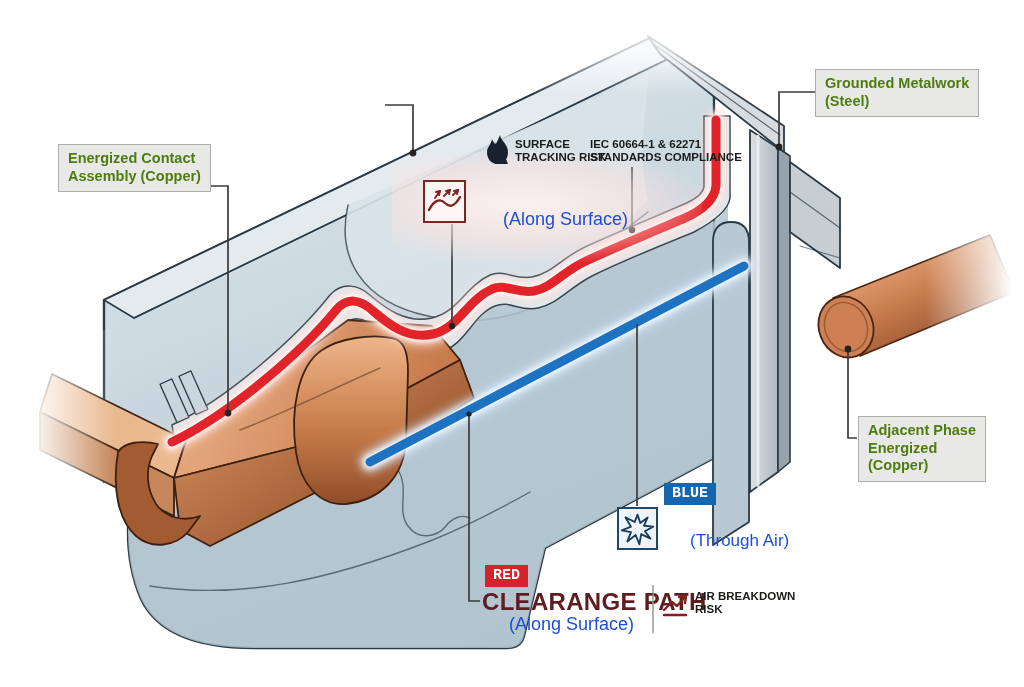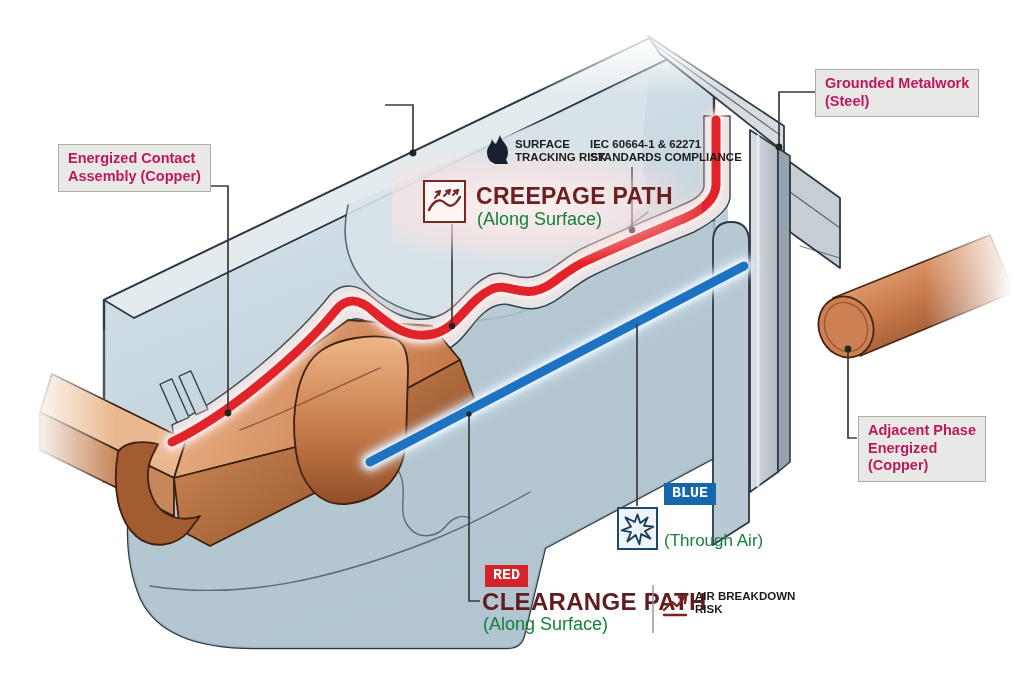--- a/index.html
+++ b/index.html
@@ -2,30 +2,30 @@
 <html><head>
 <meta charset="utf-8">
 <style>
   html,body{margin:0;padding:0;background:#ffffff;}
   #stage{position:relative;width:1024px;height:687px;background:#ffffff;overflow:hidden;
          font-family:"Liberation Sans",sans-serif;}
   #art{position:absolute;left:0;top:0;}
   .abs{position:absolute;}
   .label-box{position:absolute;background:#e8e8e6;border:1px solid #acacaa;
              padding:5px 9px 6px 9px;font-weight:bold;font-size:14.5px;line-height:1.22;
-             color:#be185d;white-space:nowrap;}
+             color:#4d7c0f;white-space:nowrap;}
   .micro{position:absolute;font-weight:bold;font-size:11.5px;line-height:1.12;
          color:#1b1b19;white-space:nowrap;}
   .legend-title-red{position:absolute;font-weight:bold;font-size:23px;line-height:1;
          color:#6e2020;letter-spacing:.3px;white-space:nowrap;}
   .legend-title-red2{position:absolute;font-weight:bold;font-size:24px;line-height:1;
          color:#5f1d20;letter-spacing:.3px;white-space:nowrap;}
   .legend-title-blue{position:absolute;font-weight:bold;font-size:20px;line-height:1;
          color:#14578f;letter-spacing:.2px;white-space:nowrap;}
-  .legend-sub{position:absolute;font-size:18px;line-height:1;color:#15803d;white-space:nowrap;}
+  .legend-sub{position:absolute;font-size:18px;line-height:1;color:#1d4ed8;white-space:nowrap;margin-left:26px;}
   .badge{position:absolute;color:#ffffff;font-weight:bold;font-size:15px;line-height:1;
          padding:3px 8px 4px 8px;white-space:nowrap;font-family:Liberation Mono, monospace;}
   .badge-red{background:#d4232a;}
   .badge-blue{background:#1566ad;}
   .icon-box{position:absolute;background:#fdf6f4;border:2px solid #7a2622;}
   .icon-box-blue{position:absolute;background:#eef5fa;border:2px solid #1d486b;}
   .glow-pink{position:absolute;left:392px;top:152px;width:310px;height:110px;
      background:radial-gradient(ellipse at 42% 48%, rgba(255,241,240,.96) 0%,
                 rgba(255,226,224,.55) 48%, rgba(255,226,224,0) 76%);}
   .divider{position:absolute;width:2px;background:#90908e;opacity:.7;}
@@ -247,21 +247,20 @@
     <g stroke="#7a2622" stroke-width="2" stroke-linecap="round" fill="#7a2622">
       <path d="M10,16 L15,9" fill="none"></path>
           <path d="M15,9 L11,10 M15,9 L14,13" fill="none"></path>
       <path d="M19,14 L25,8" fill="none"></path>
           <path d="M25,8 L21,9 M25,8 L24,12" fill="none"></path>
       <path d="M28,13 L33,8" fill="none"></path>
           <path d="M33,8 L29,9 M33,8 L32,12" fill="none"></path>
     </g>
   </svg>
 </div>
-<div class="legend-title-red" style="left:476px;top:185px;">CREEPAGE PATH</div>
 <div class="legend-sub" style="left:477px;top:210px;">(Along Surface)</div>
 
 <div class="icon-box-blue" style="left:617px;top:507px;width:37px;height:39px;">
   <svg width="37" height="39" viewBox="0 0 40 42">
     <path d="M20,6 L23,15 L31,9 L27,18 L37,19 L28,24 L34,32 L24,27 L22,38
              L18,28 L9,35 L13,25 L3,23 L13,19 L7,9 L17,14 Z" fill="none" stroke="#1a3c5a" stroke-width="2" stroke-linejoin="round"></path>
   </svg>
 </div>
 <div class="badge badge-blue" style="left:664px;top:483px;">BLUE</div>
 <div class="legend-sub" style="left:664px;top:532px;font-size:17px;">(Through Air)</div>

